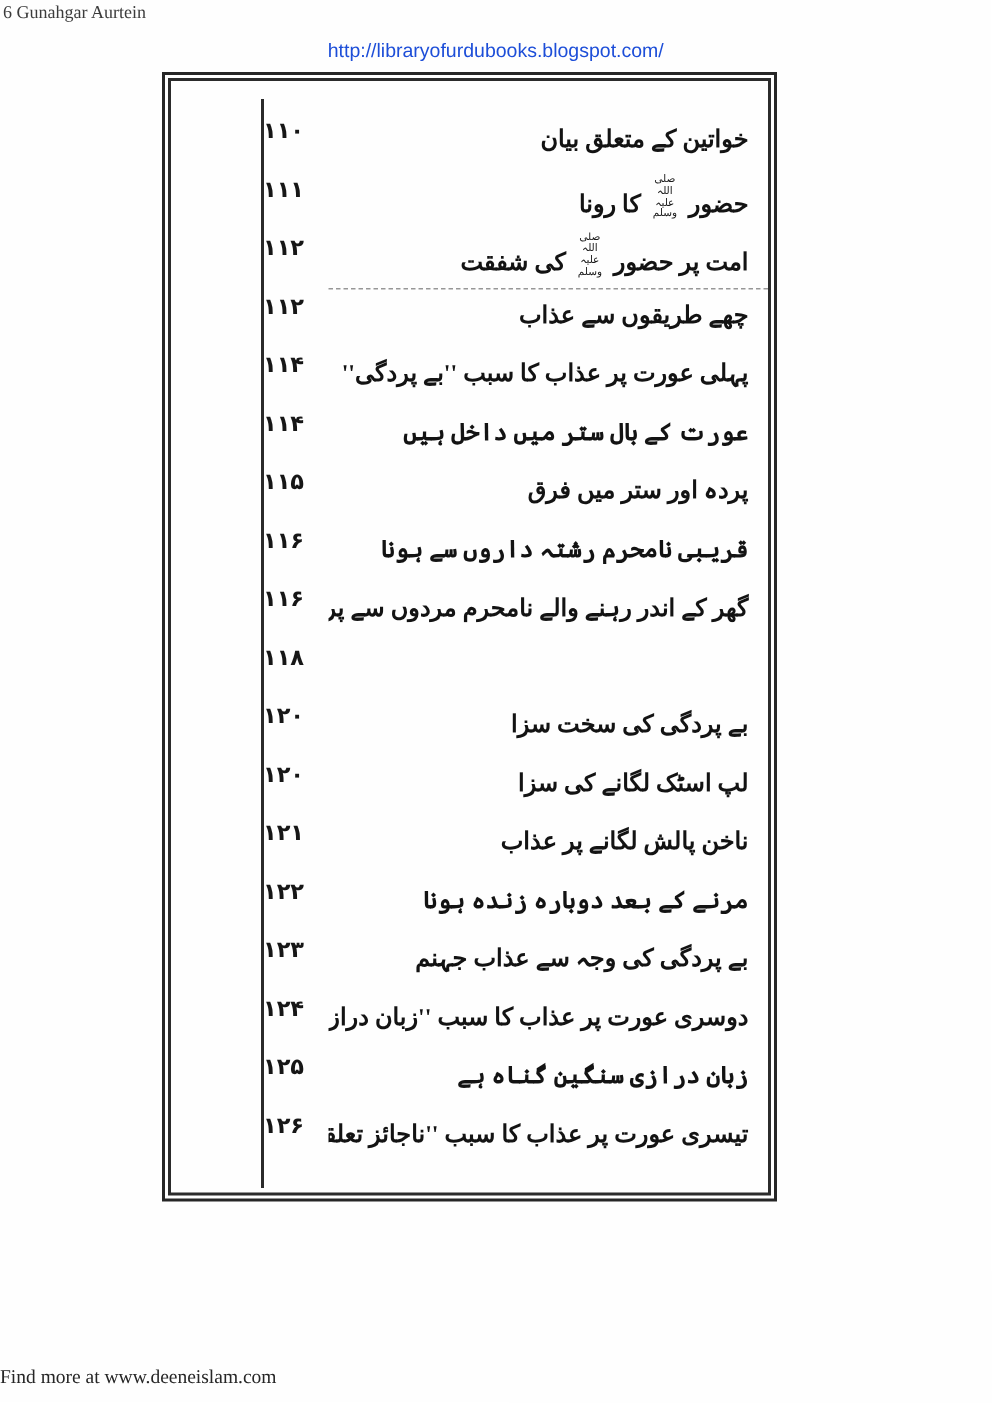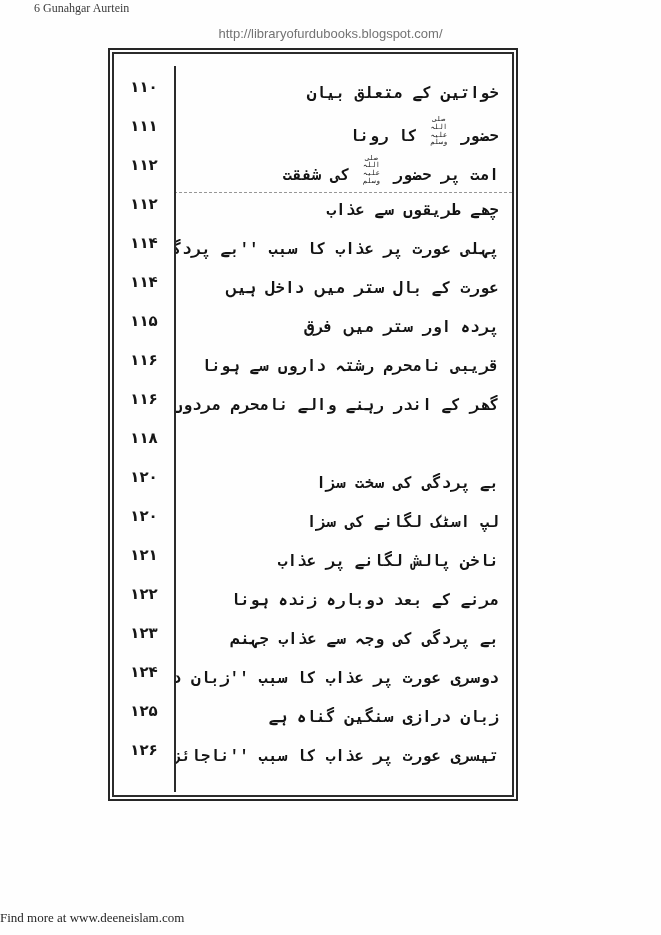--- a/index.html
+++ b/index.html
@@ -12,34 +12,33 @@
     overflow: hidden;
     font-family: "Liberation Serif", serif;
     color: #1c1c1c;
   }
 
   
   .hdr-left {
     position: absolute; top: 1px; left: 2px;
     font-size: 12px; color: #3b3b3b;
     font-family: "Liberation Serif", serif;
-    margin-left: 32px;
   }
   .hdr-right {
     position: absolute; top: 1px; right: 2px;
     font-size: 12px; color: #3b3b3b;
     font-family: "Liberation Serif", serif;
   }
 
   
   .top-url {
     position: absolute; top: 26px; left: 0; width: 100%;
     text-align: center;
     font-family: "Liberation Sans", sans-serif;
-    font-size: 13px; color: #737373;
+    font-size: 13px; color: #1d4ed8;
   }
 
   
   .frame {
     position: absolute; left: 108px; top: 48px;
     width: 410px; height: 753px;
     border: 2px solid #262626;
     padding: 2px;
     background: #fefefe;
   }
@@ -51,37 +50,38 @@
     overflow: hidden;
   }
   .vline {
     position: absolute; left: 60px; top: 12px; bottom: 3px;
     width: 2px; background: #2a2a2a;
   }
 
   .row {
     display: flex; align-items: center;
     height: 39px;
+    padding-left: 45px;
   }
   .num {
     width: 60px;
     text-align: center;
     direction: rtl;
     font-family: "DejaVu Sans", sans-serif;
     font-size: 15px;
     font-weight: 600;
     color: #161616;
     letter-spacing: 1px;
   }
   .title {
     flex: 1;
     direction: rtl;
     text-align: right;
     padding: 0 13px 0 4px;
-    font-family: Liberation Mono, monospace;
+    font-family: Liberation Serif, serif;
     font-size: 16px;
     font-weight: 700;
     color: #131313;
     white-space: nowrap;
     overflow: hidden;
     margin-top: 12px;
   }
   .row.divider .title {
     border-bottom: 1px dashed #979797;
     padding-bottom: 7px;

